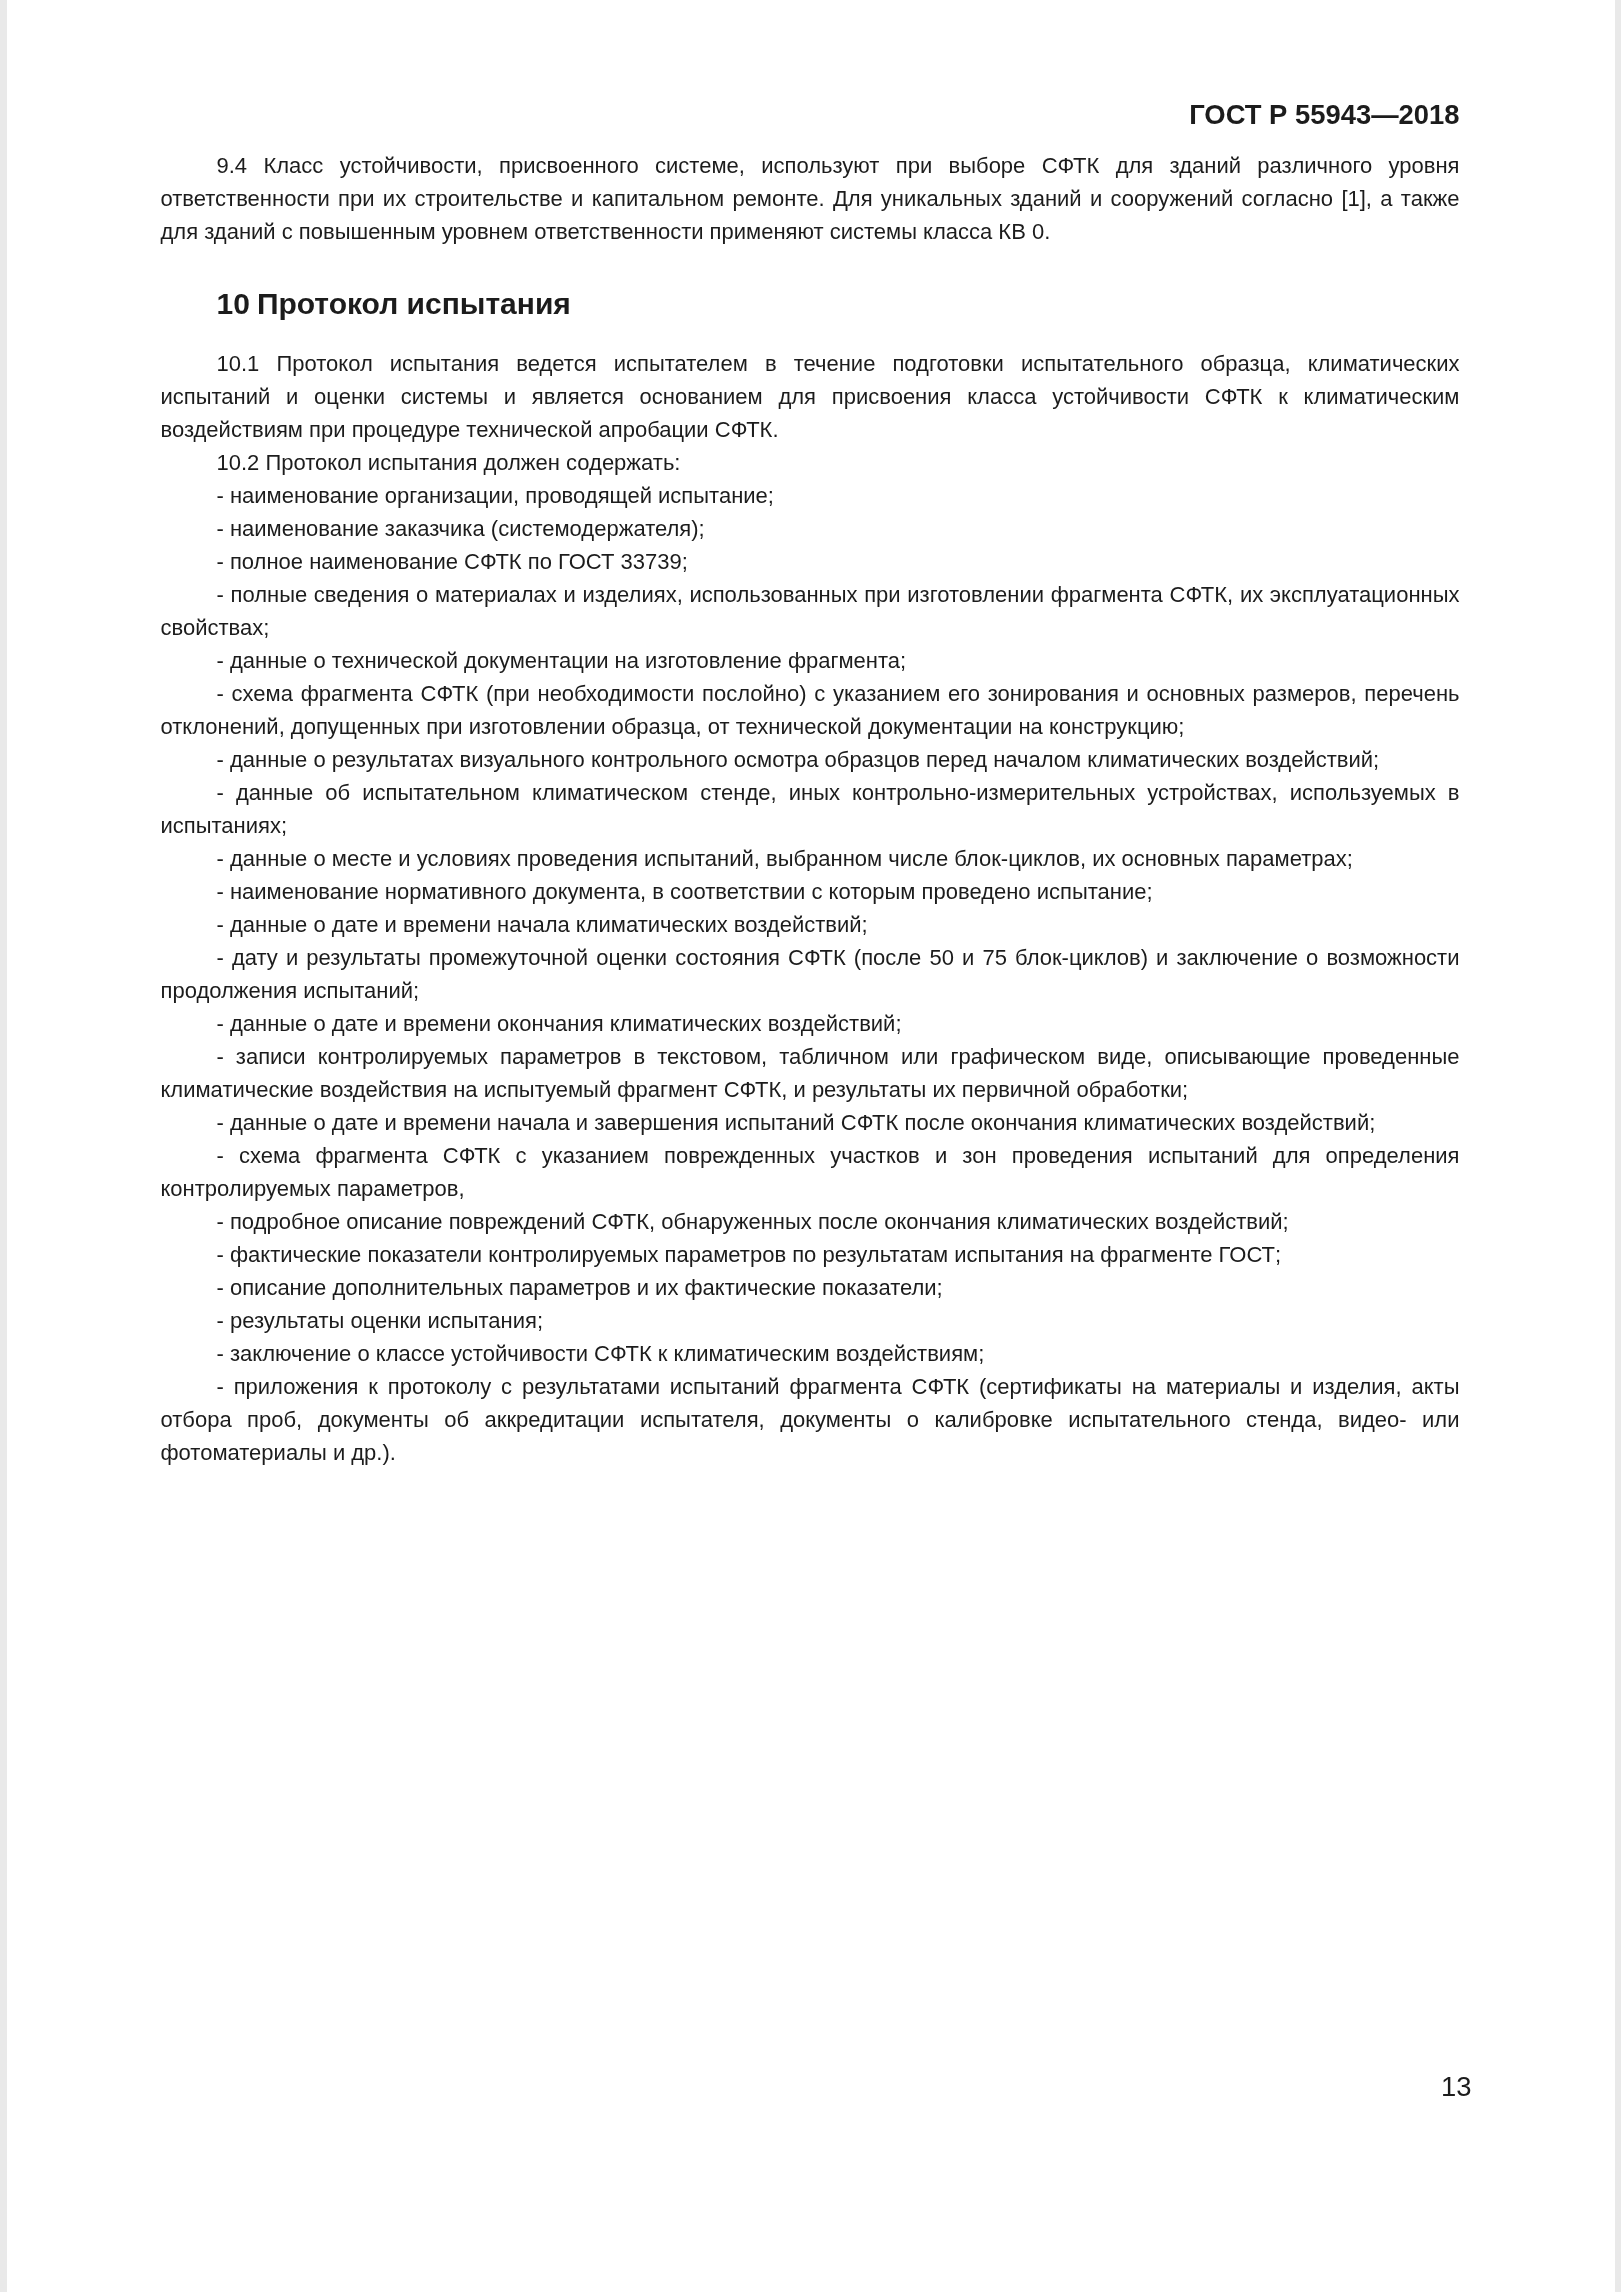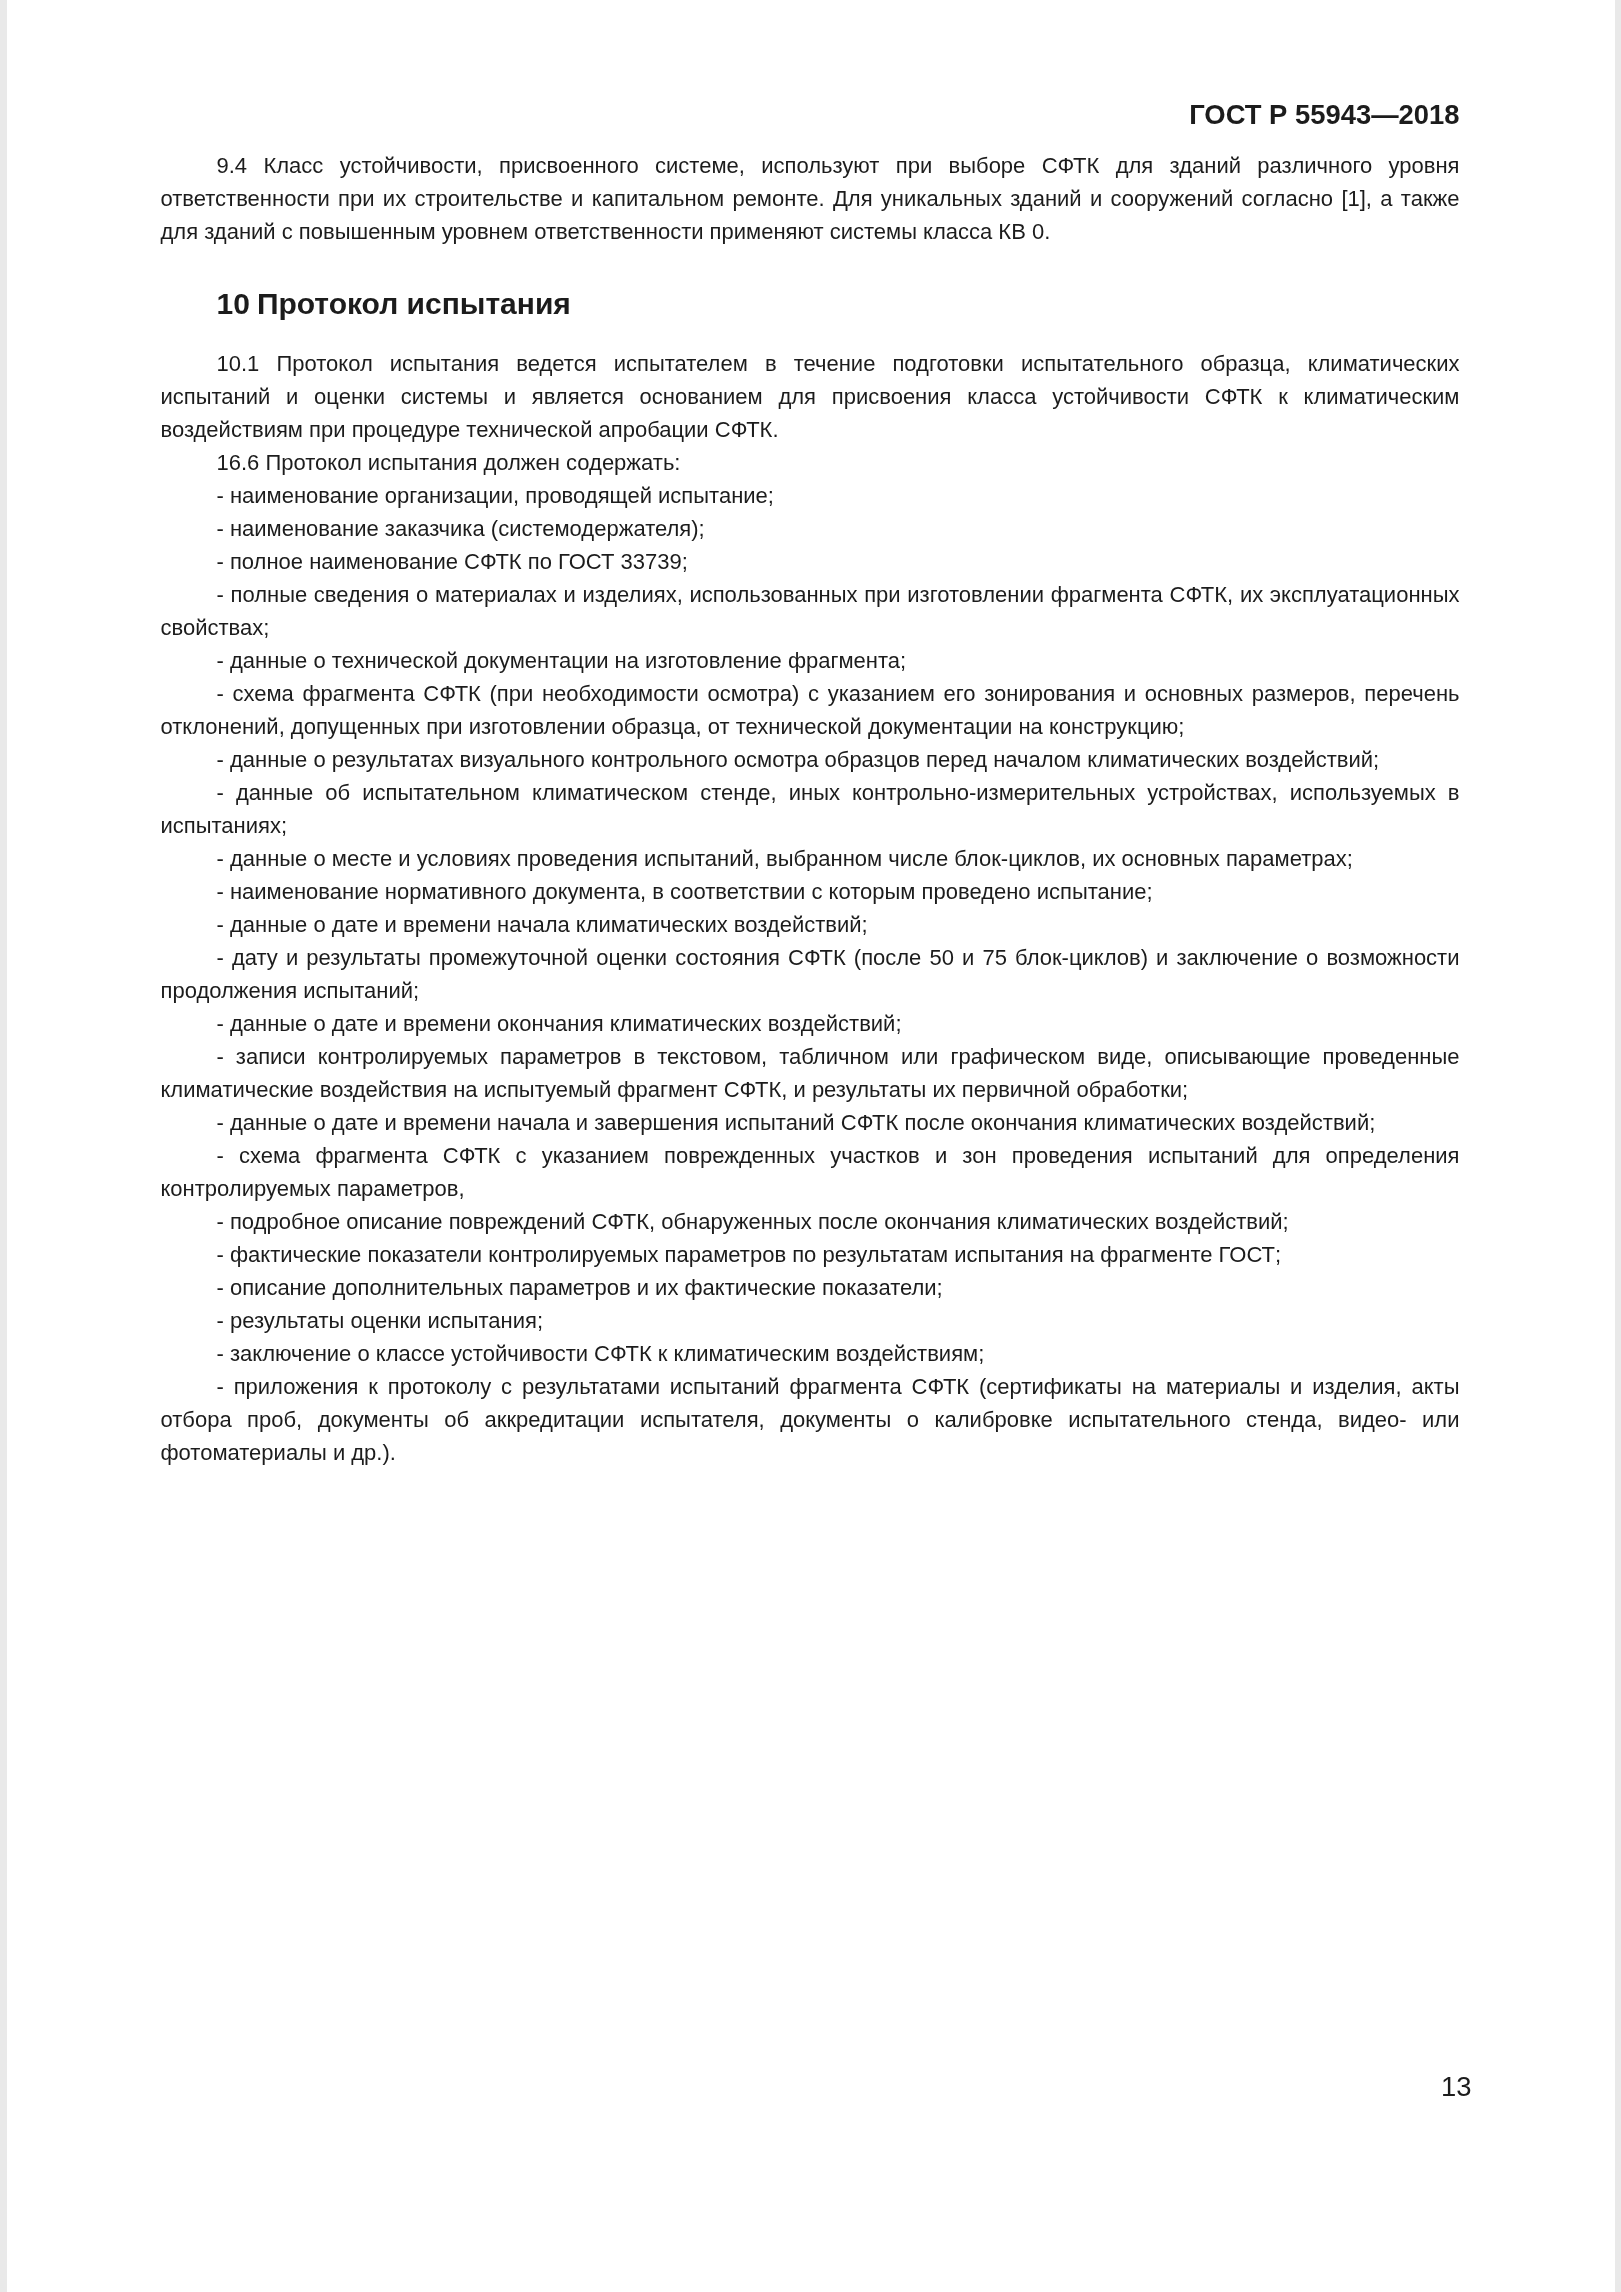--- a/index.html
+++ b/index.html
@@ -54,29 +54,29 @@
   <div class="doc-header">ГОСТ Р 55943—2018</div>
 
   <p class="para">9.4 Класс устойчивости, присвоенного системе, используют при выборе СФТК для зданий различного уровня ответственности при их строительстве и капитальном ремонте. Для уникальных зданий и сооружений согласно [1], а также для зданий с повышенным уровнем ответственности применяют системы класса КВ 0.</p>
 
   <div class="section-heading">
     <span class="num">10</span><span>Протокол испытания</span>
   </div>
 
   <p class="para">10.1 Протокол испытания ведется испытателем в течение подготовки испытательного образца, климатических испытаний и оценки системы и является основанием для присвоения класса устойчивости СФТК к климатическим воздействиям при процедуре технической апробации СФТК.</p>
 
-  <p class="para">16.6 Протокол испытания должен содержать:</p>
+  <p class="para">10.2 Протокол испытания должен содержать:</p>
 
   <div class="list">
       <p class="para">- наименование организации, проводящей испытание;</p>
       <p class="para">- наименование заказчика (системодержателя);</p>
       <p class="para">- полное наименование СФТК по ГОСТ 33739;</p>
       <p class="para">- полные сведения о материалах и изделиях, использованных при изготовлении фрагмента СФТК, их эксплуатационных свойствах;</p>
       <p class="para">- данные о технической документации на изготовление фрагмента;</p>
-      <p class="para">- схема фрагмента СФТК (при необходимости осмотра) с указанием его зонирования и основных размеров, перечень отклонений, допущенных при изготовлении образца, от технической документации на конструкцию;</p>
+      <p class="para">- схема фрагмента СФТК (при необходимости послойно) с указанием его зонирования и основных размеров, перечень отклонений, допущенных при изготовлении образца, от технической документации на конструкцию;</p>
       <p class="para">- данные о результатах визуального контрольного осмотра образцов перед началом климатических воздействий;</p>
       <p class="para">- данные об испытательном климатическом стенде, иных контрольно-измерительных устройствах, используемых в испытаниях;</p>
       <p class="para">- данные о месте и условиях проведения испытаний, выбранном числе блок-циклов, их основных параметрах;</p>
       <p class="para">- наименование нормативного документа, в соответствии с которым проведено испытание;</p>
       <p class="para">- данные о дате и времени начала климатических воздействий;</p>
       <p class="para">- дату и результаты промежуточной оценки состояния СФТК (после 50 и 75 блок-циклов) и заключение о возможности продолжения испытаний;</p>
       <p class="para">- данные о дате и времени окончания климатических воздействий;</p>
       <p class="para">- записи контролируемых параметров в текстовом, табличном или графическом виде, описывающие проведенные климатические воздействия на испытуемый фрагмент СФТК, и результаты их первичной обработки;</p>
       <p class="para">- данные о дате и времени начала и завершения испытаний СФТК после окончания климатических воздействий;</p>
       <p class="para">- схема фрагмента СФТК с указанием поврежденных участков и зон проведения испытаний для определения контролируемых параметров,</p>

